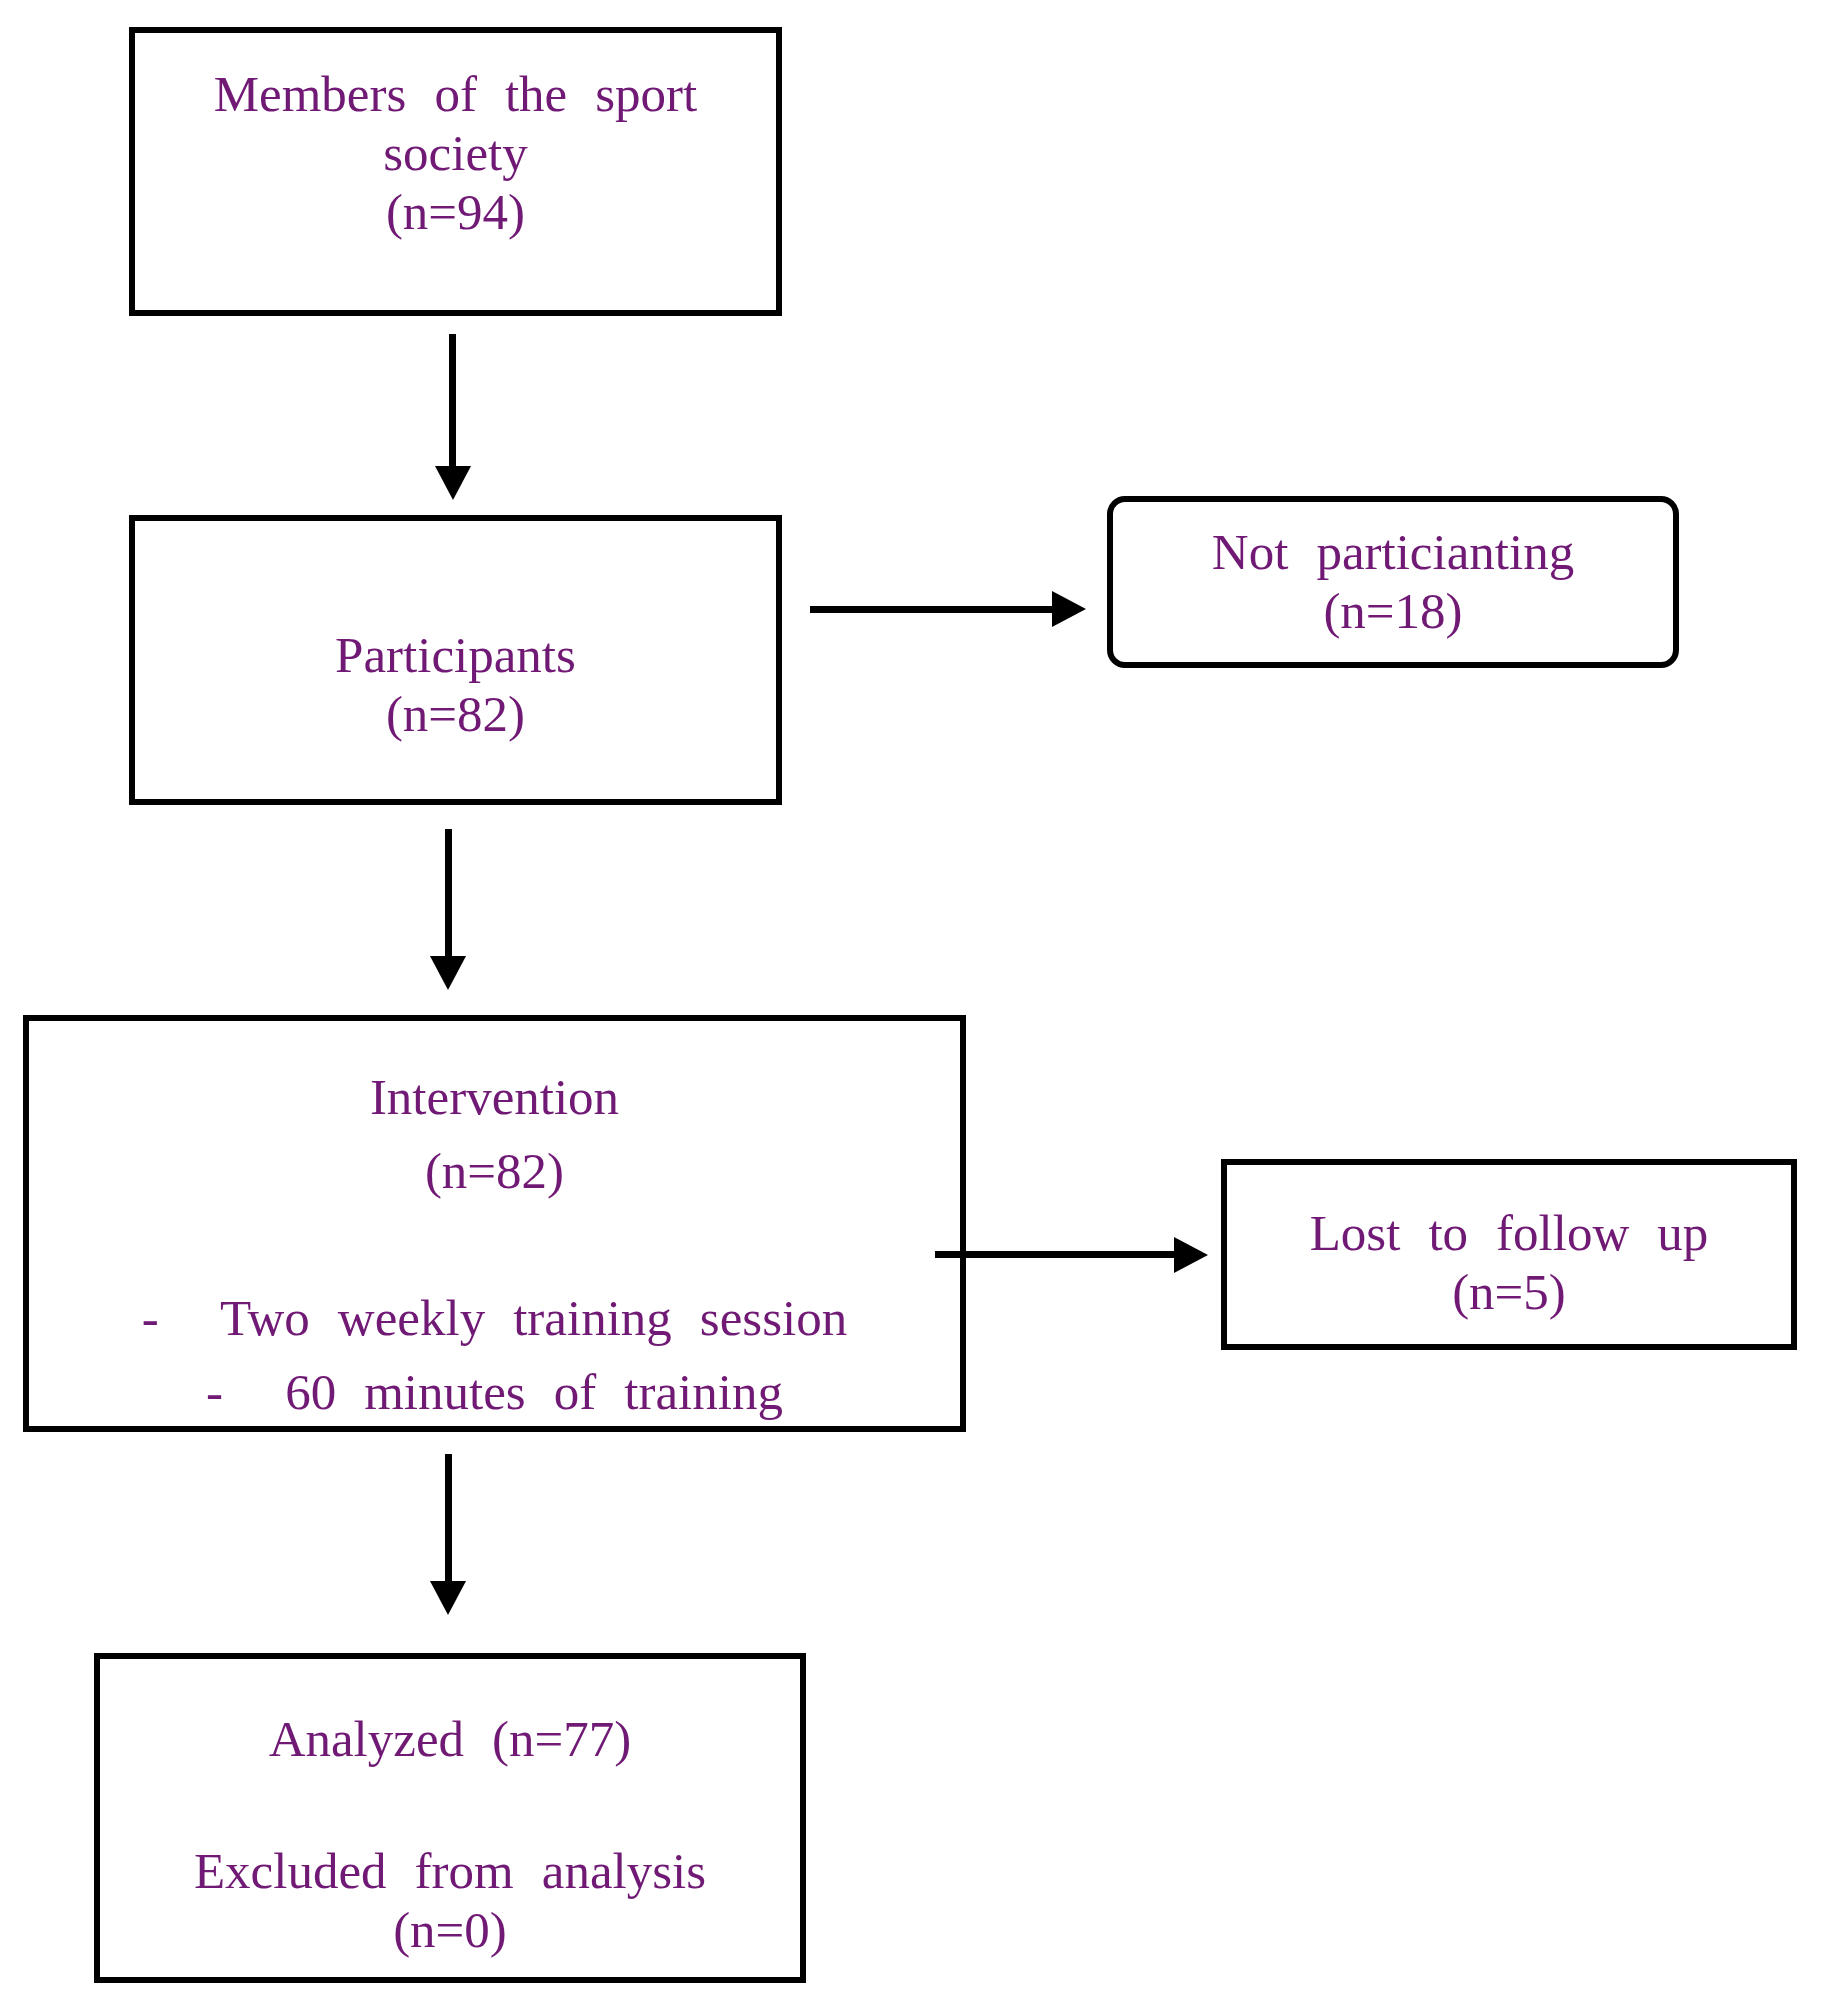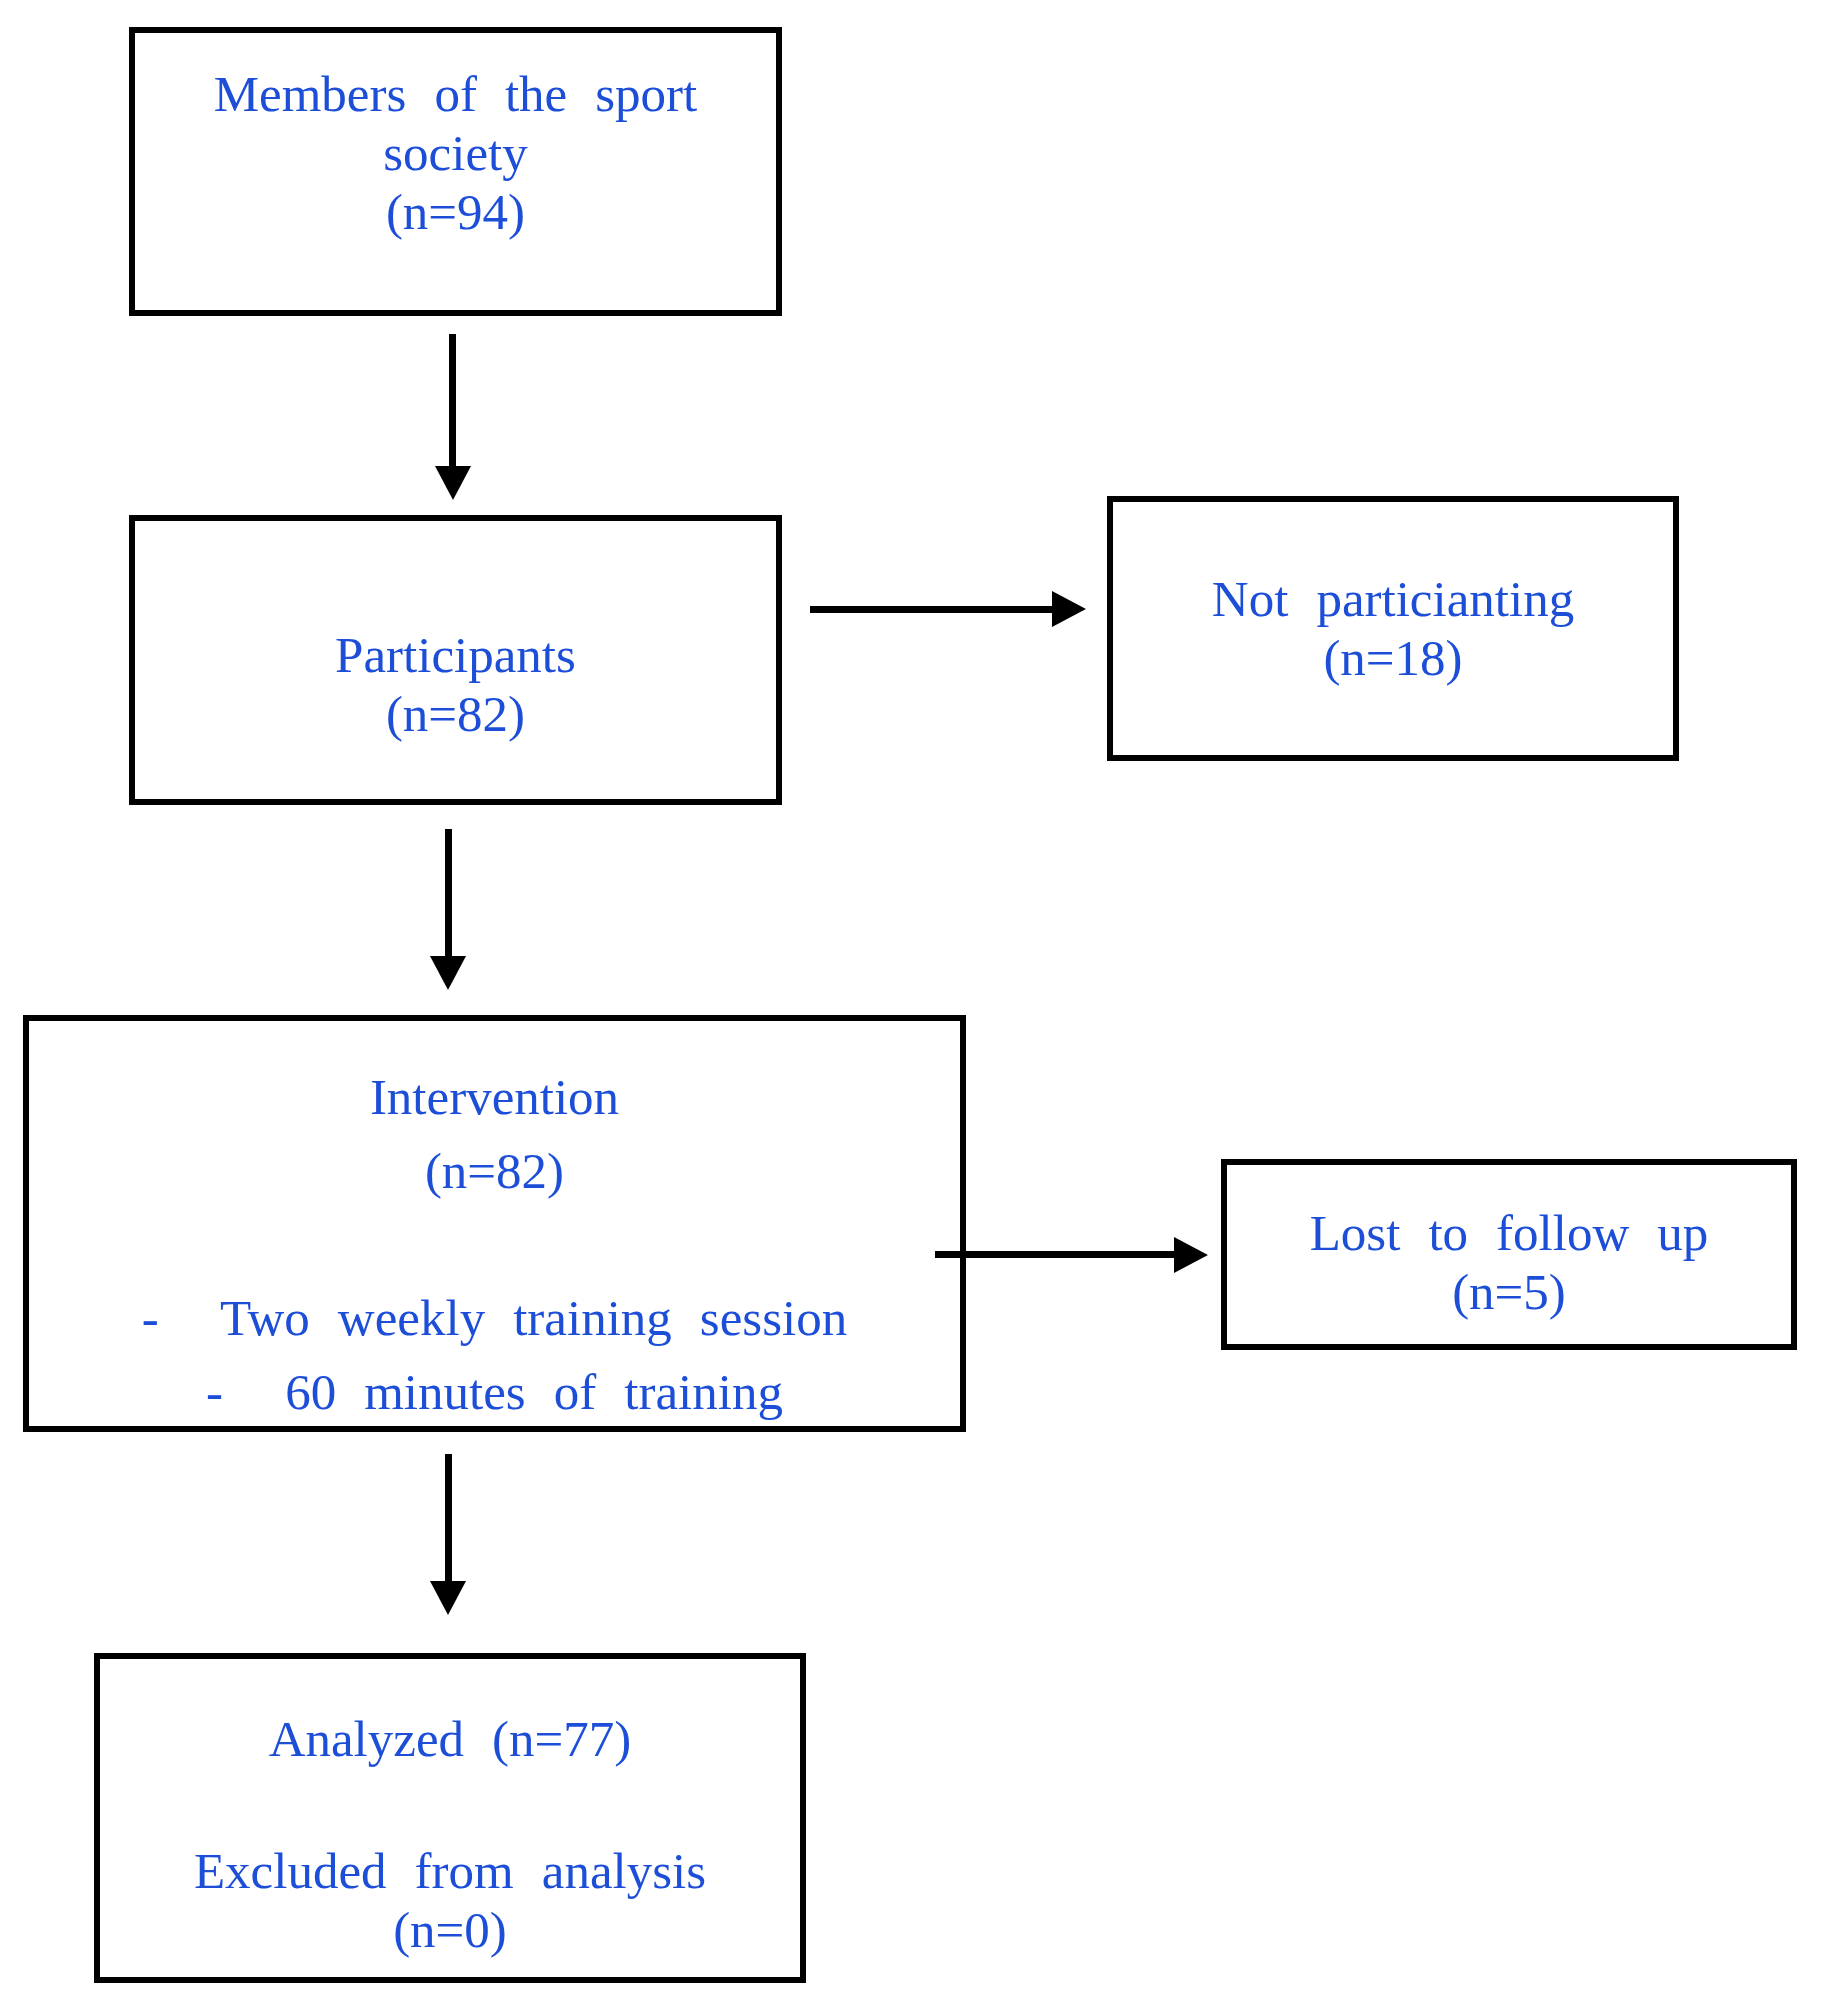--- a/index.html
+++ b/index.html
@@ -6,21 +6,21 @@
     margin: 0;
     padding: 0;
     background: #ffffff;
   }
   .canvas {
     position: relative;
     width: 1825px;
     height: 2011px;
     background: #ffffff;
     font-family: "Liberation Serif", "DejaVu Serif", serif;
-    color: #1d4ed8;
+    color: #701a75;
     overflow: hidden;
   }
   .box {
     position: absolute;
     border: 6.5px solid #000000;
     background: #ffffff;
     box-sizing: border-box;
     display: flex;
     flex-direction: column;
     align-items: center;
@@ -29,21 +29,21 @@
     font-size: 51px;
     line-height: 59px;
     word-spacing: 0.30em;
   }
   .box .line { display: block; white-space: nowrap; }
   .box .spacer { display: block; width: 100%; }
 
   
   .box-members       { left: 129px;  top: 27px;   width: 653px;  height: 289px; padding-bottom: 37px; }
   .box-participants  { left: 129px;  top: 515px;  width: 653px;  height: 290px; padding-top: 49px; }
-  .box-notpart       { left: 1107px; top: 496px;  width: 572px;  height: 265px; }
+  .box-notpart       { left: 1107px; top: 496px;  width: 572px;  height: 172px; border-radius: 18px; }
   .box-intervention  { left: 23px;   top: 1015px; width: 943px; height: 417px;
                        justify-content: space-between; padding-top: 42px; line-height: 68px; }
   .box-lost          { left: 1221px; top: 1159px; width: 576px;  height: 191px; padding-top: 16.3px; align-items: center; }
   .box-analyzed      { left: 94px;  top: 1653px; width: 712px;  height: 330px; padding-top: 33px; }
 
   .bullet-line { display: flex; flex-direction: row; align-items: baseline; }
   .bullet-dash { margin-right: 34px; }
 
   
   .arrow { position: absolute; }

